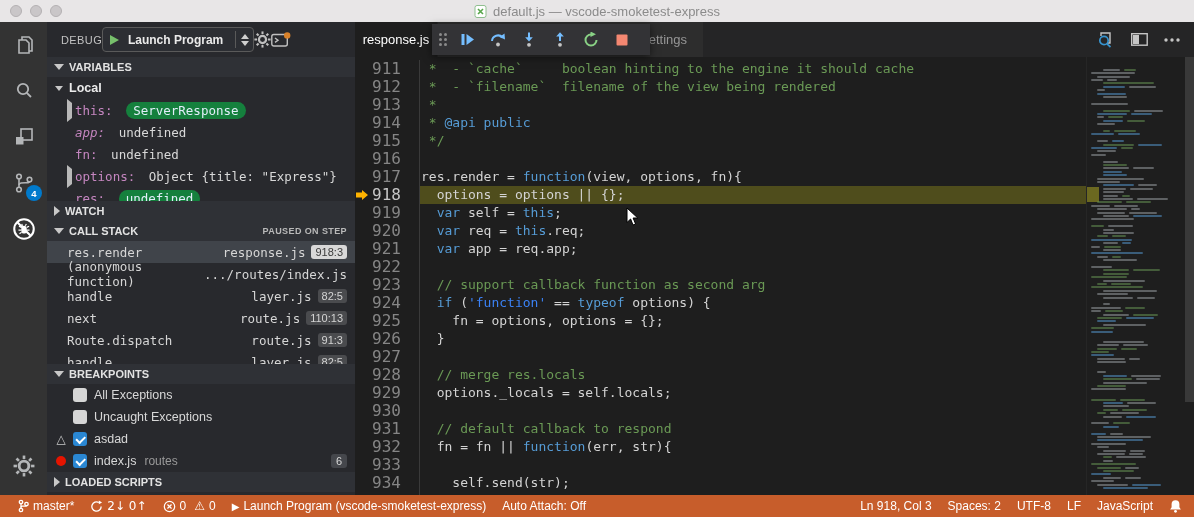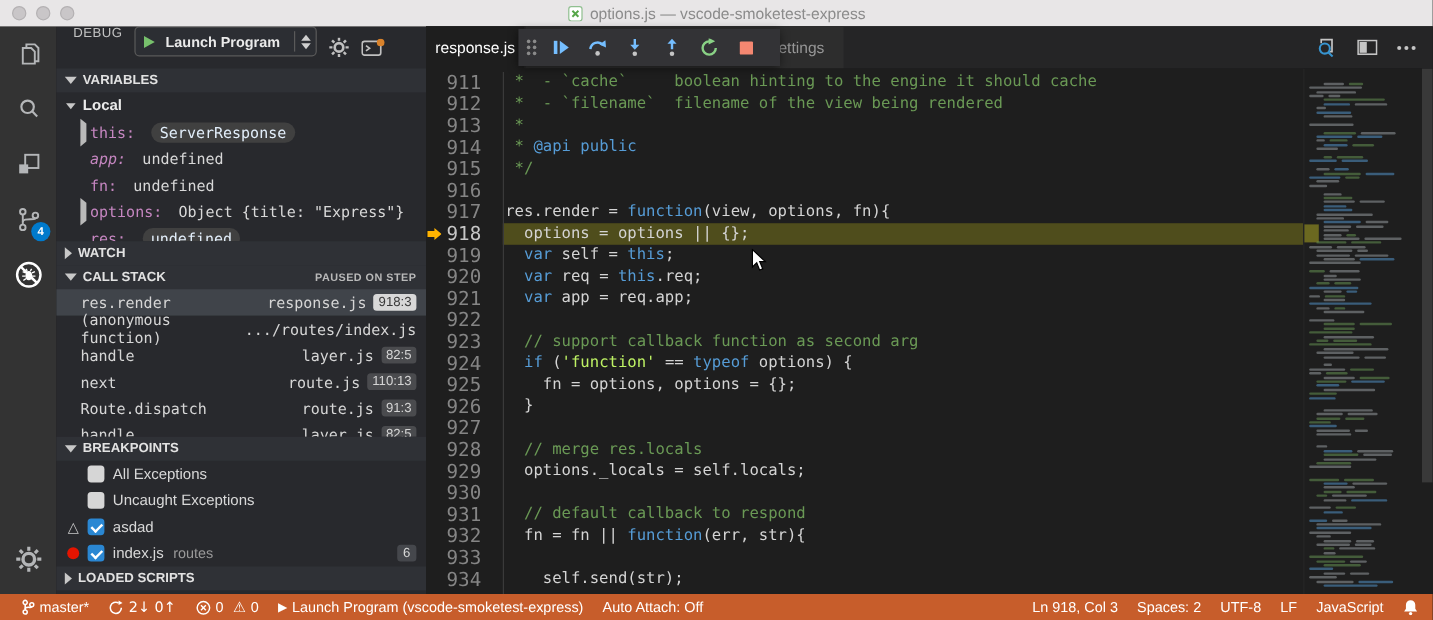--- a/index.html
+++ b/index.html
@@ -19,42 +19,42 @@
   
   .activitybar { width:47px; background:#333333; display:flex; flex-direction:column; align-items:center; }
   .ab-icon { width:47px; height:46px; display:flex; align-items:center; justify-content:center; color:#b4b6b8; position:relative; cursor:pointer; }
   .ab-icon.active { color:#ffffff; }
   .ab-badge { position:absolute; right:5px; bottom:5px; min-width:16px; height:16px; border-radius:50%;
               background:#007acc; color:#fff; font-size:9.5px; font-weight:bold; display:flex; align-items:center; justify-content:center; }
   .ab-spacer { flex:1; }
 
   
   .sidebar { width:308px; background:#28292d; display:flex; flex-direction:column; color:#cccccc; min-height:0; }
-  .debug-header { height:35px; flex:0 0 35px; display:flex; padding:0 10px 0 14px; gap:10px; }
+  .debug-header { height:35px; flex:0 0 35px; display:flex; align-items:center; padding:0 10px 0 14px; }
   .debug-title { font-size:11px; color:#c2c2c2; letter-spacing:.4px; }
   .launch-select { height:25px; width:152px; background:#2c2e33; border:1px solid #5a5a5a; border-radius:4px;
                    display:flex; align-items:center; padding:0 4px 0 7px; cursor:pointer; }
   .play-tri { width:0; height:0; border-left:9px solid #77c06c; border-top:5.5px solid transparent; border-bottom:5.5px solid transparent; }
   .launch-label { flex:1; text-align:center; font-size:12px; font-weight:bold; color:#eaeaea; white-space:nowrap; overflow:hidden;}
   .spinner { display:flex; flex-direction:column; gap:2px; padding-left:5px; border-left:1px solid #5a5a5a; margin-left:3px; height:17px; justify-content:center;}
   .sp-up { width:0;height:0;border-left:4px solid transparent;border-right:4px solid transparent;border-bottom:5px solid #cfcfcf;}
   .sp-dn { width:0;height:0;border-left:4px solid transparent;border-right:4px solid transparent;border-top:5px solid #cfcfcf;}
   .hdr-btn { color:#c0c0c0; display:flex; align-items:center; cursor:pointer; }
 
   .section-header { height:20px; flex:0 0 20px; background:#2f3136; display:flex; align-items:center; gap:5px;
                     padding:0 8px 0 7px; font-size:11px; font-weight:bold; color:#e2e2e2; cursor:pointer; }
   .tw-open { width:0;height:0;border-left:5px solid transparent;border-right:5px solid transparent;border-top:6px solid #c8c8c8; }
   .tw-closed { width:0;height:0;border-top:5px solid transparent;border-bottom:5px solid transparent;border-left:6px solid #c8c8c8; }
   .sec-status { margin-left:auto; font-size:9px; font-weight:bold; color:#b9b9b9; letter-spacing:.4px; }
   .var-row { height:22px; display:flex; align-items:center; font-family:"DejaVu Sans Mono",monospace; font-size:12.5px; cursor:pointer; }
   .var-tw { width:8px; margin-left:20px; }
   .vtw { width:0;height:0;border-top:4px solid transparent;border-bottom:4px solid transparent;border-left:5px solid #b9b9b9; }
   .var-name { color:#c586c0; white-space:pre; }
   .var-val { color:#d8d8d8; margin-left:6px; white-space:pre; }
-  .val-badge { background:#404040; color:#e2eefa; border-radius:9px; padding:0 7px; line-height:17px; }
+  .val-badge { background:#15803d; color:#e2eefa; border-radius:9px; padding:0 7px; line-height:17px; }
   .scope-row { height:22px; display:flex; align-items:center; font-size:12.5px; font-weight:bold; color:#eaeaea; cursor:pointer;}
   .scope-tw { margin-left:8px; margin-right:6px; width:0;height:0;border-left:4px solid transparent;border-right:4px solid transparent;border-top:5px solid #c8c8c8;}
 
   .stack-row { height:22px; display:flex; align-items:center; padding:0 8px 0 20px; font-family:"DejaVu Sans Mono",monospace;
                font-size:12.5px; color:#d6d6d6; cursor:pointer; }
   .stack-row.sel { background:#40444a; }
   .stack-file { margin-left:auto; color:#d6d6d6; }
   .stack-pos { margin-left:6px; font-family:"Liberation Sans",sans-serif; font-size:11px; background:rgba(255,255,255,.16);
                color:#d4d4d4; border-radius:3px; padding:1px 4px; }
   .stack-row.sel .stack-pos { background:#d8d8d8; color:#3a3a3a; }
@@ -89,21 +89,21 @@
 
   .codearea { position:absolute; top:35px; left:0; right:0; bottom:0; overflow:hidden; background:#1e1e1e;}
   .current-line { position:absolute; left:64px; right:108px; top:129px; height:18px; background:#4f4d1c; }
   .indent-guide { position:absolute; left:64px; top:3px; bottom:0; width:1px; background:#3a3a3a; }
   .lines { position:relative; padding-top:3px; font-family:"DejaVu Sans Mono",monospace; font-size:13px; line-height:18px; }
   .codeline { display:flex; height:18px; }
   .ln-m { width:16px; flex:0 0 16px; position:relative; }
   .ln-n { width:30px; flex:0 0 30px; text-align:right; color:#858585; font-size:16px; }
   .codeline.cur .ln-n { color:#c6c6c6; }
   .ln-c { white-space:pre; padding-left:20px; }
-  .tok-d { color:#d4d4d4;margin-top:40px; } .tok-c { color:#6a9955; } .tok-k { color:#569cd6; } .tok-s { color:#bef264; }
+  .tok-d { color:#d4d4d4;margin-top:40px; } .tok-c { color:#6a9955; } .tok-k { color:#569cd6; } .tok-s { color:#3b82f6; }
   .step-arrow { position:absolute; left:1px; top:4px; width:12px; height:10px; background:#ffb300;
                 clip-path:polygon(0 25%,50% 25%,50% 0,100% 50%,50% 100%,50% 75%,0 75%); }
 
   .minimap { position:absolute; top:0; bottom:0; right:9px; width:99px; background:#1e1e1e; border-left:1px solid #262626; cursor:pointer;}
   .mm-line { position:absolute; height:2px; border-radius:1px; opacity:.5; }
   .mm-marker { position:absolute; left:0; top:130px; width:12px; height:15px; background:#6b6820; }
   .scrollbar { position:absolute; top:0; bottom:0; right:0; width:9px; cursor:pointer; }
   .scroll-slider { position:absolute; top:0; left:0; right:0; height:345px; background:rgba(121,121,121,.3); }
   .cursor-arrow { position:absolute; left:271px; top:150px; z-index:8; pointer-events:none; }
 
@@ -123,21 +123,21 @@
     <div class="lights">
       <div class="light"></div>
       <div class="light"></div>
       <div class="light"></div>
     </div>
     <div class="titlewrap">
       <svg width="13" height="13" viewBox="0 0 13 13">
         <rect x="1" y="0.5" width="11" height="12" rx="2" fill="#ffffff" stroke="#8fbf8f"></rect>
         <path d="M4 4 l5 5 M9 4 l-5 5" stroke="#57a64a" stroke-width="1.6" fill="none"></path>
       </svg>
-      <span>options.js — vscode-smoketest-express</span>
+      <span>default.js — vscode-smoketest-express</span>
     </div>
   </div>
 
   <div class="main">
 
     <div class="activitybar">
       <div class="ab-icon">
         <svg width="24" height="24" viewBox="0 0 24 24" fill="none" stroke="currentColor" stroke-width="1.6">
           <path d="M10 7 V4 h7 l3 3 v11 h-3"></path>
             <path d="M7 7 h7 l3 3 v10 H7 z"></path>

